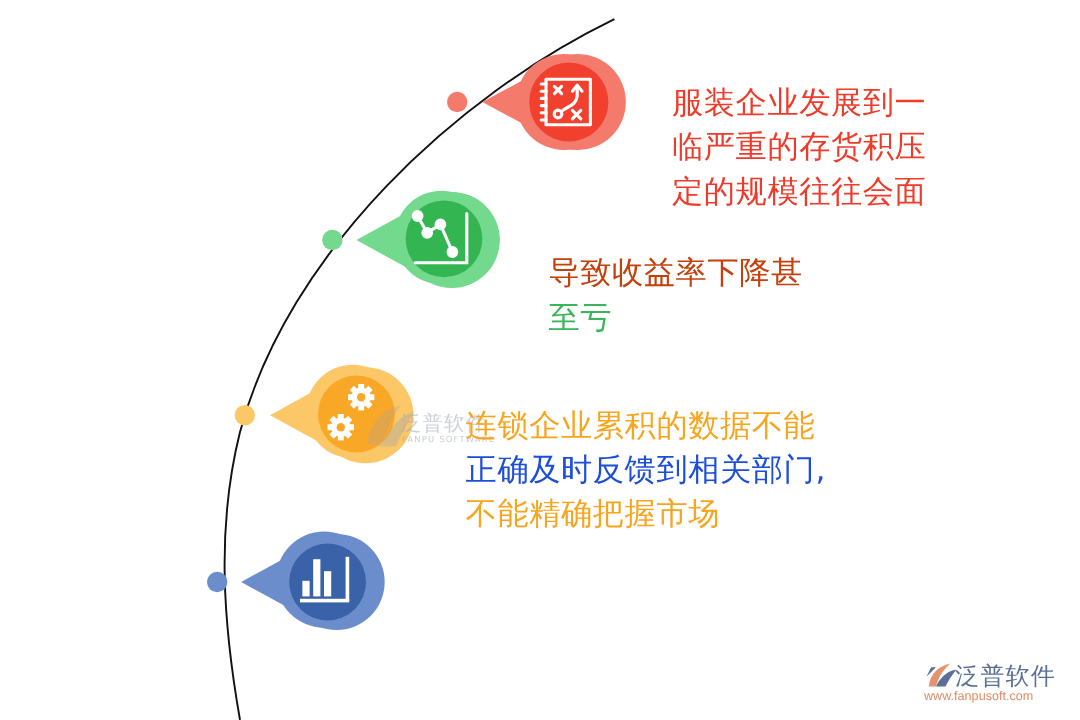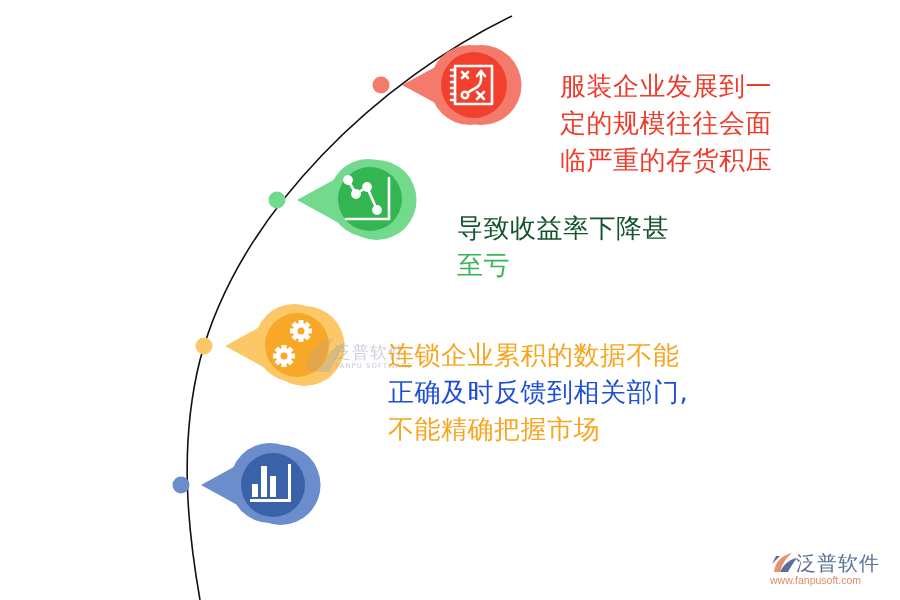--- a/index.html
+++ b/index.html
@@ -129,26 +129,26 @@
       <rect x="252" y="484" width="6" height="13"></rect>
       <rect x="261" y="466" width="6" height="31"></rect>
       <rect x="270" y="476" width="6" height="21"></rect>
       <rect x="288" y="464" width="3" height="37"></rect>
       <rect x="250" y="499" width="41" height="3"></rect>
     </g>
   </svg>
 
   <div class="txt" style="left:560px; top:68px;">
     <span class="line" style="color:#ee3b2a">服装企业发展到一</span>
+    <span class="line" style="color:#ee3b2a">临严重的存货积压</span>
     <span class="line" style="color:#ee3b2a">定的规模往往会面</span>
-    <span class="line" style="color:#ee3b2a">临严重的存货积压</span>
   </div>
 
   <div class="txt" style="left:457px; top:210px;">
-    <span class="line" style="color:#14532d">导致收益率下降甚</span>
+    <span class="line" style="color:#c2410c">导致收益率下降甚</span>
     <span class="line" style="color:#3bb55a">至亏</span>
   </div>
 
   <div class="wm">泛普软件</div>
   <div class="wm-sub">FANPU SOFTWARE</div>
 
   <div class="txt" style="left:388px; top:337px;">
     <span class="line" style="color:#f8a51e">连锁企业累积的数据不能</span>
     <span class="line" style="color:#1d4ed8">正确及时反馈到相关部门,</span>
     <span class="line" style="color:#f8a51e">不能精确把握市场</span>

